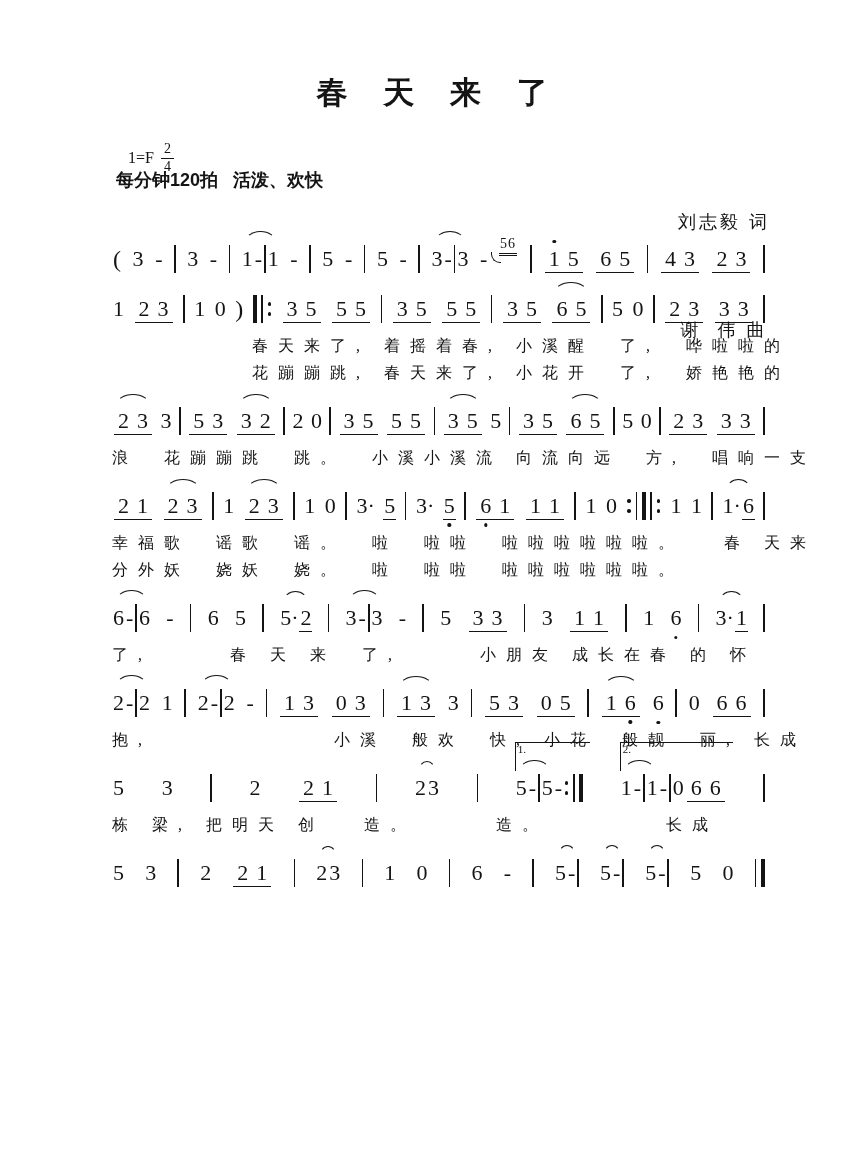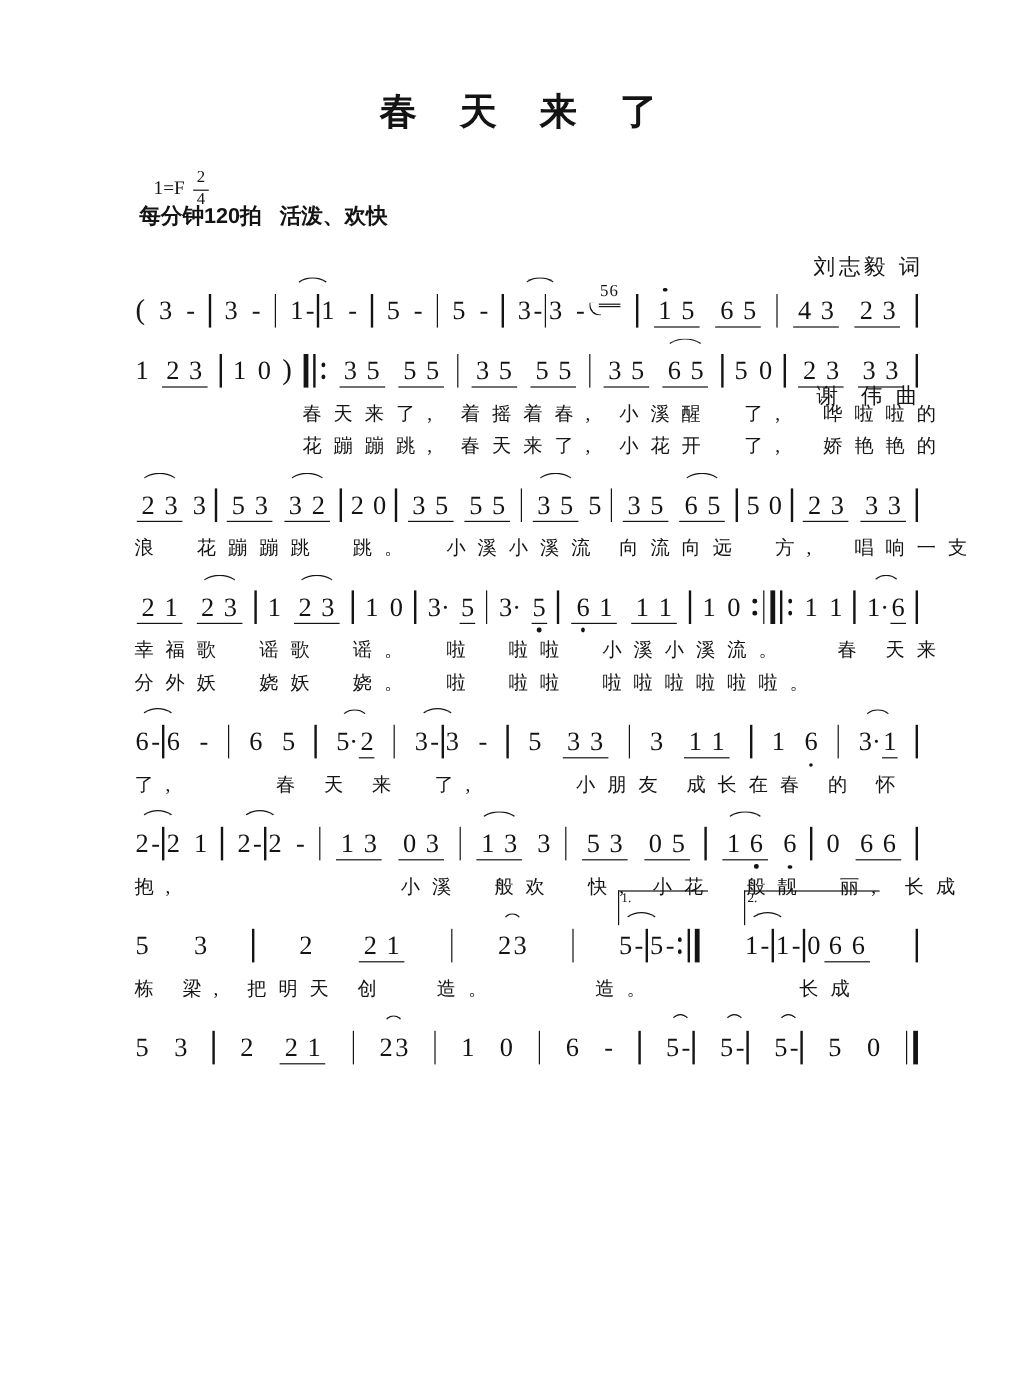--- a/index.html
+++ b/index.html
@@ -500,21 +500,21 @@
             <span class="slur">
               <span class="tok note">
                 <b>1·</b>
               </span>
               <span class="tok note u1">
                 <b>6</b>
               </span>
             </span>
             <span class="bar"></span>
           </div>
-          <div class="lyric" style="padding-left: 0px;">幸福歌　谣歌　谣。　啦　啦啦　小溪小溪流。　 春 天来</div>
+          <div class="lyric" style="padding-left: 0px;">幸福歌　谣歌　谣。　啦　啦啦　啦啦啦啦啦啦。　 春 天来</div>
           <div class="lyric" style="padding-left: 0px; font-family: Liberation Serif, serif;">分外妖　娆妖　娆。　啦　啦啦　啦啦啦啦啦啦。</div>
         </div>
         <div class="system">
           <div class="score">
             <span class="slur">
               <span class="tok note">
                 <b>6</b>
               </span>
               <span class="tok">-</span>
               <span class="bar"></span>

